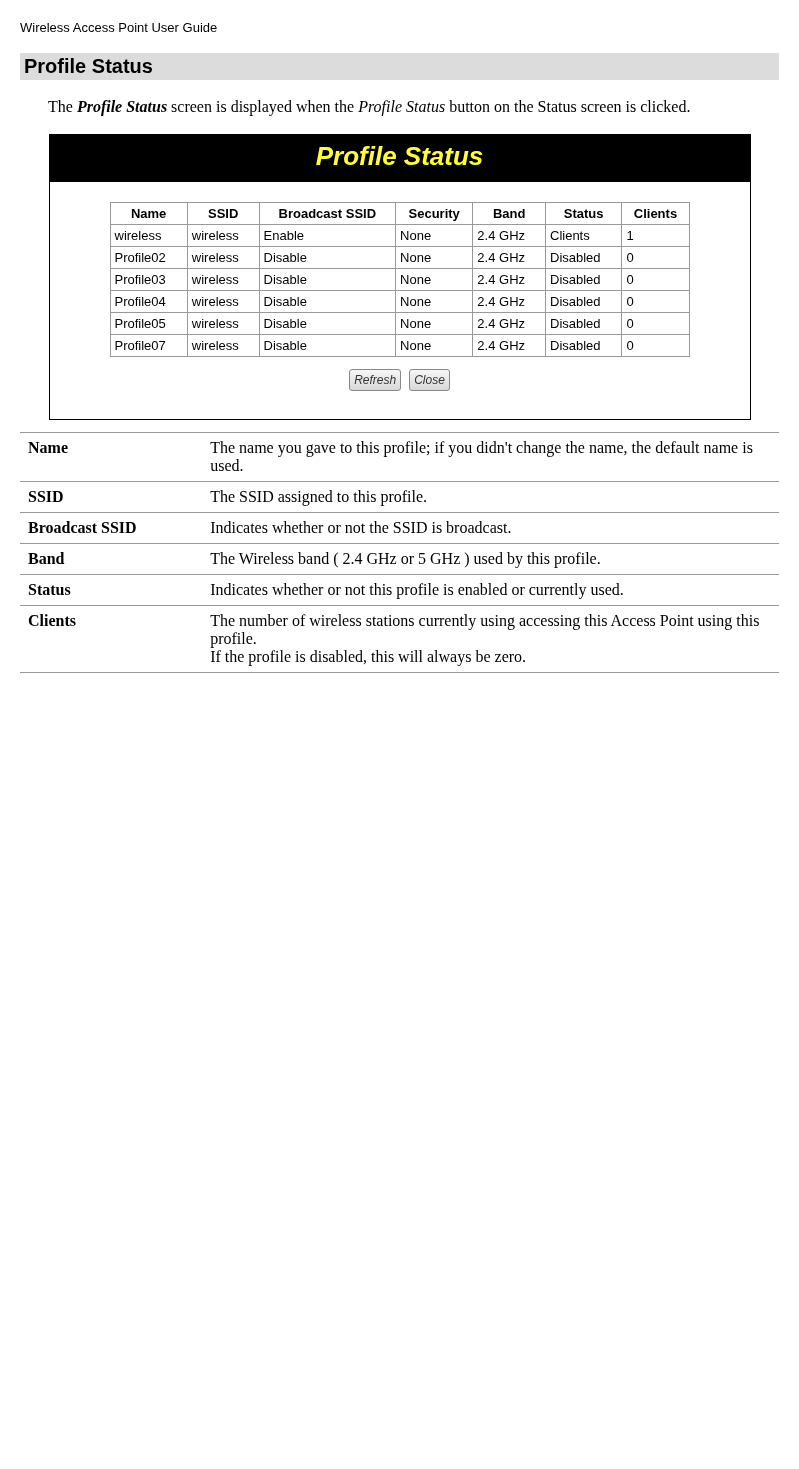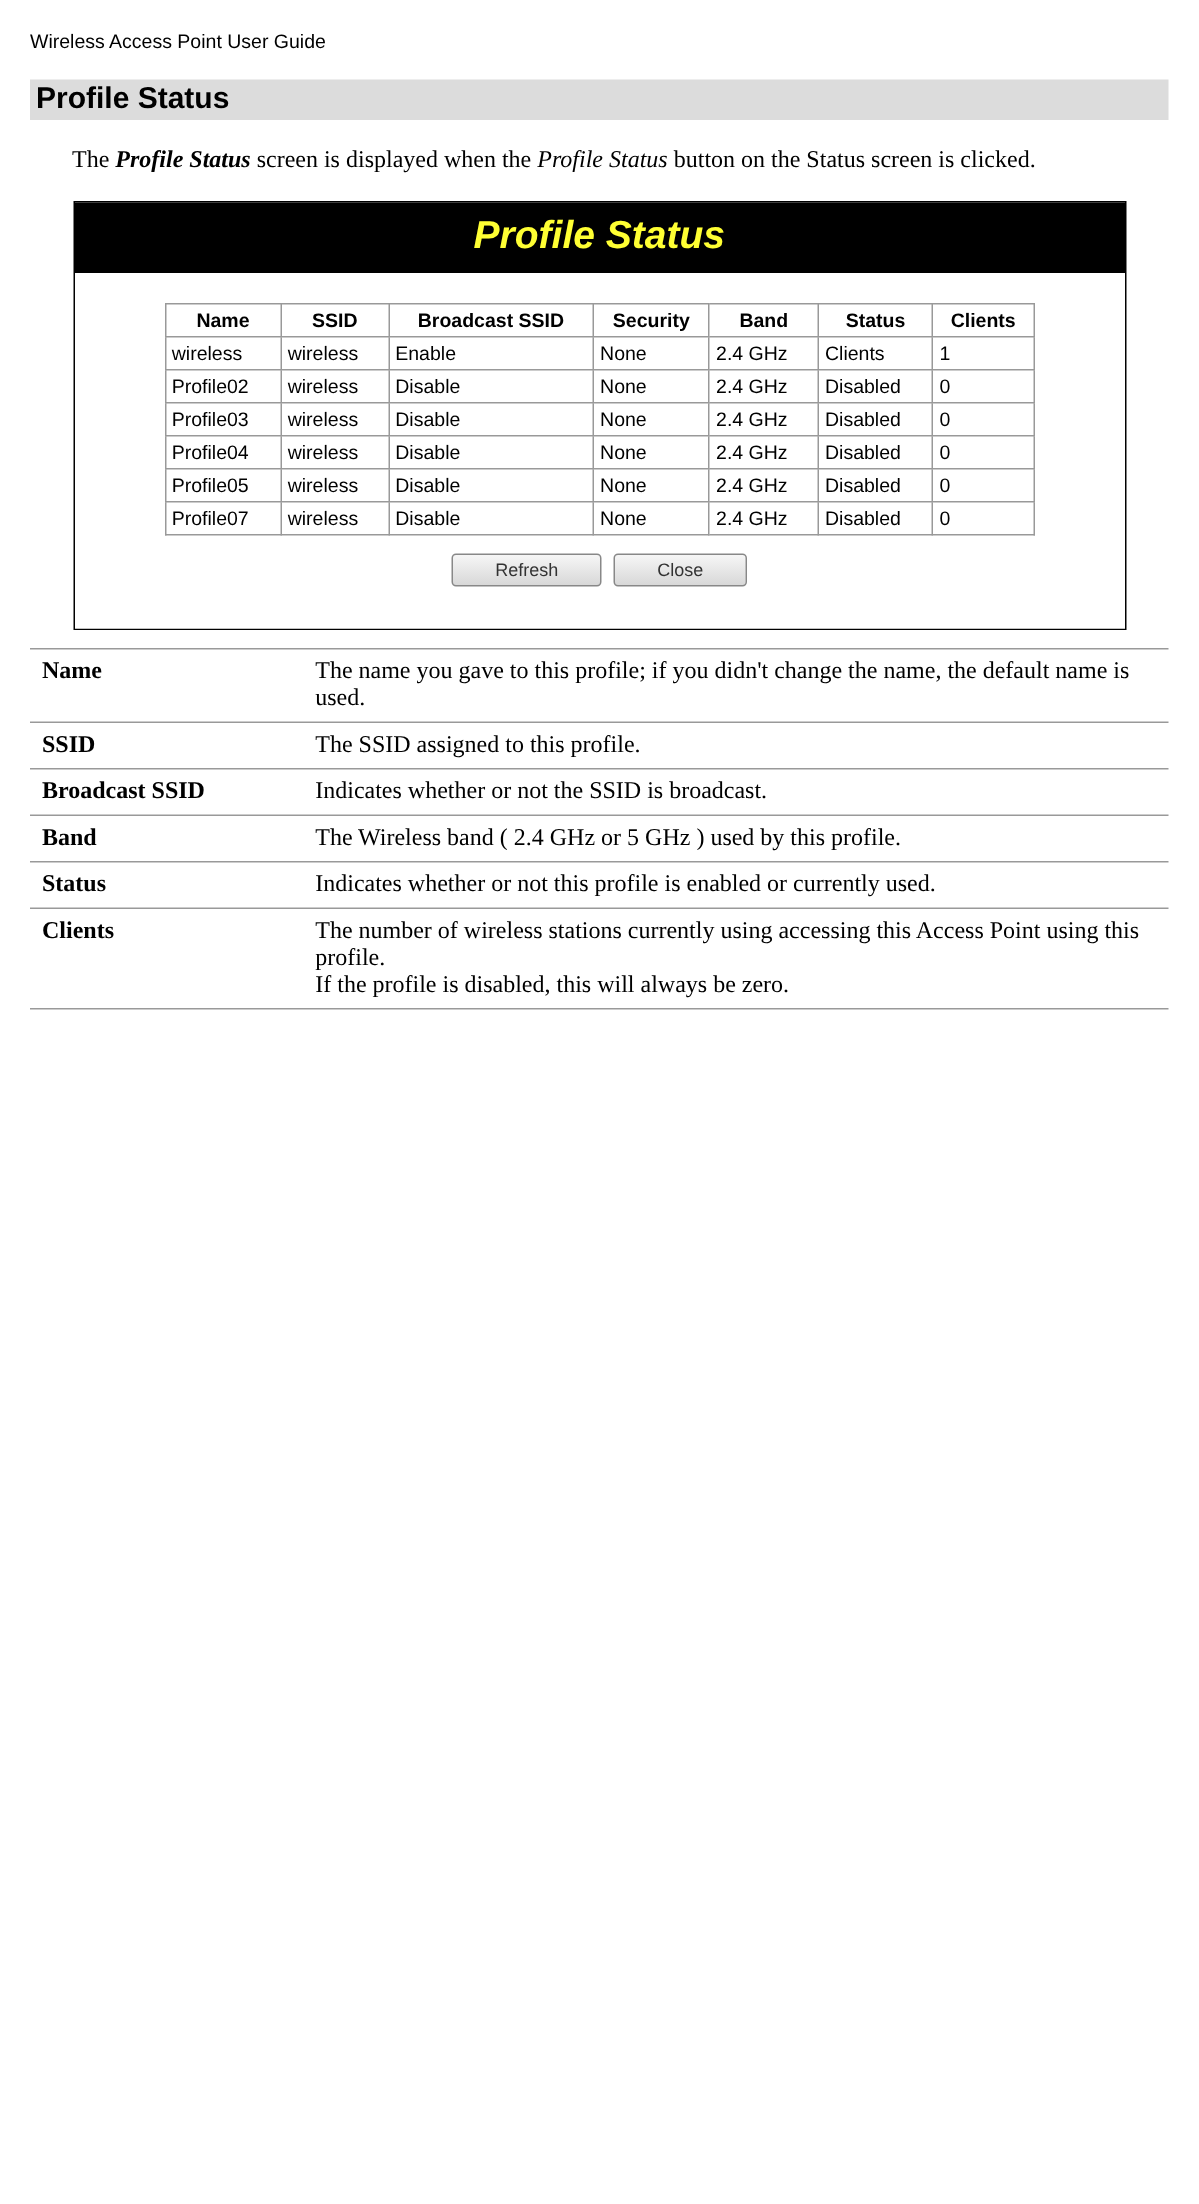--- a/index.html
+++ b/index.html
@@ -76,27 +76,28 @@
     font-weight: bold;
     background: #fff;
   }
   .btn-row {
     text-align: center;
   }
   .btn {
     display: inline-block;
     font-family: Arial, sans-serif;
     font-size: 12px;
-    padding: 3px 28px;
+    padding: 3px 4px;
     border: 1px solid #888;
     border-radius: 3px;
     background: linear-gradient(#f6f6f6, #d8d8d8);
     color: #333;
     margin: 0 2px;
     cursor: pointer;
+    font-style: italic;
   }
   .figure-caption {
     text-align: center;
     font-weight: bold;
     margin: 10px 0 28px 0;
   }
   .lead {
     margin-bottom: 10px;
   }
   .desc-table {

